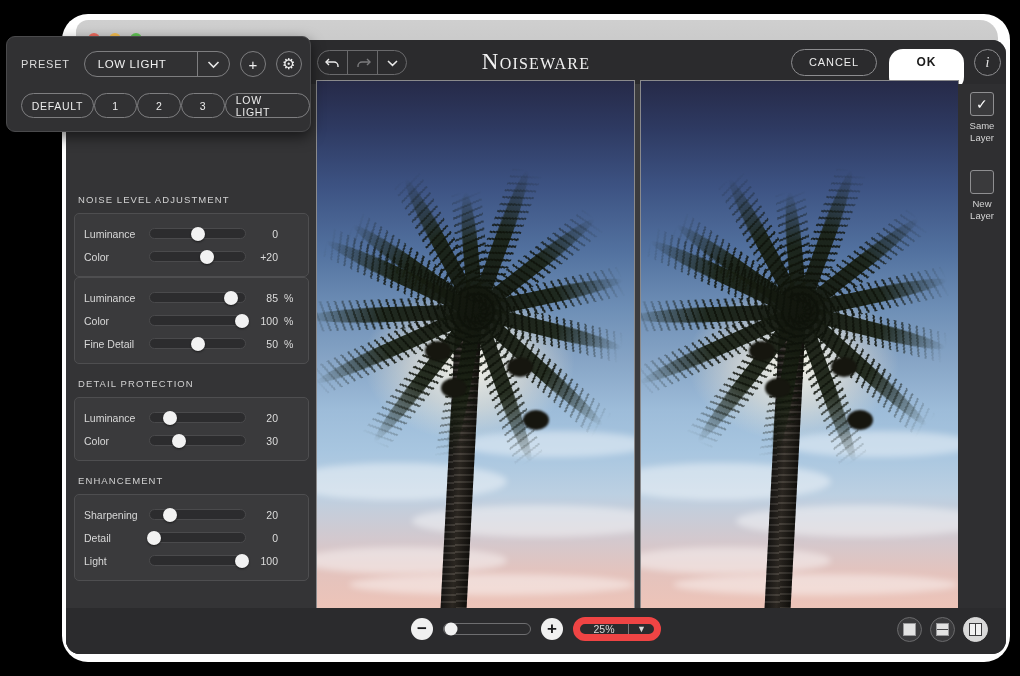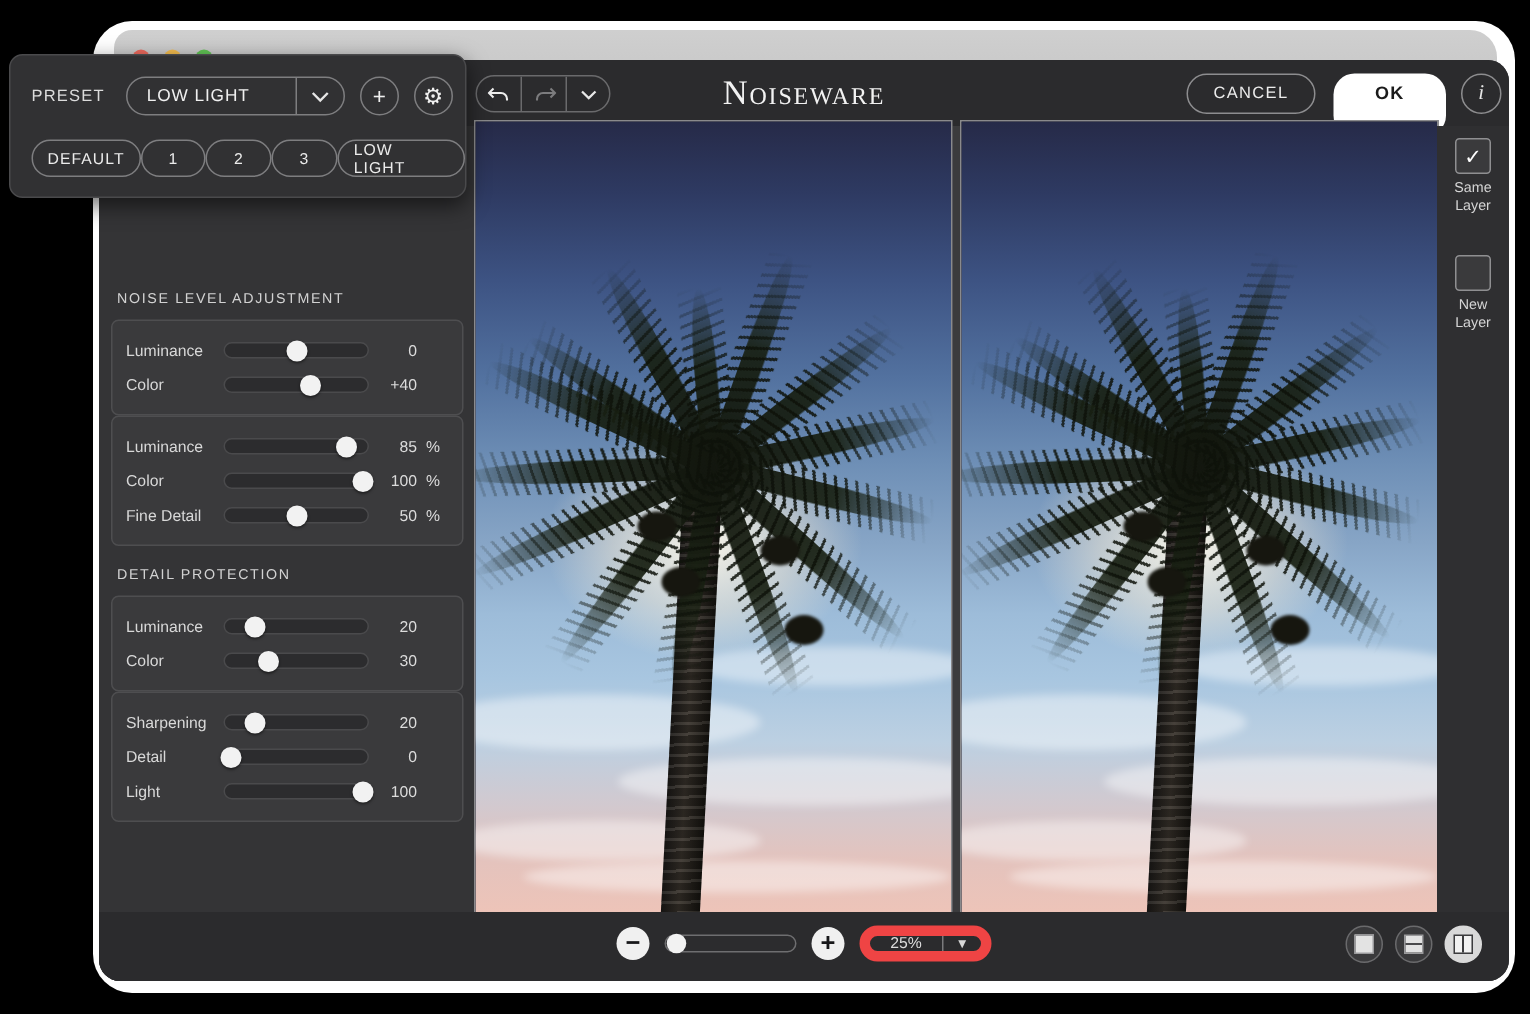--- a/index.html
+++ b/index.html
@@ -337,21 +337,21 @@
                 <span class="thumb" style="left:50%"></span>
               </span>
             <span class="slider-val">0</span>
             <span class="slider-unit"></span>
           </div>
           <div class="slider-row">
             <span class="slider-label">Color</span>
             <span class="track">
                 <span class="thumb" style="left:60%"></span>
               </span>
-            <span class="slider-val">+40</span>
+            <span class="slider-val">+20</span>
             <span class="slider-unit"></span>
           </div>
         </div>
       </div>
 
       <div class="section">
         <div class="slider-box">
           <div class="slider-row">
             <span class="slider-label">Luminance</span>
             <span class="track">
@@ -395,20 +395,21 @@
             <span class="track">
                 <span class="thumb" style="left:31%"></span>
               </span>
             <span class="slider-val">30</span>
             <span class="slider-unit"></span>
           </div>
         </div>
       </div>
 
       <div class="section">
+        <div class="section-title">ENHANCEMENT</div>
         <div class="slider-box">
           <div class="slider-row">
             <span class="slider-label">Sharpening</span>
             <span class="track">
                 <span class="thumb" style="left:21%"></span>
               </span>
             <span class="slider-val">20</span>
             <span class="slider-unit"></span>
           </div>
           <div class="slider-row">

